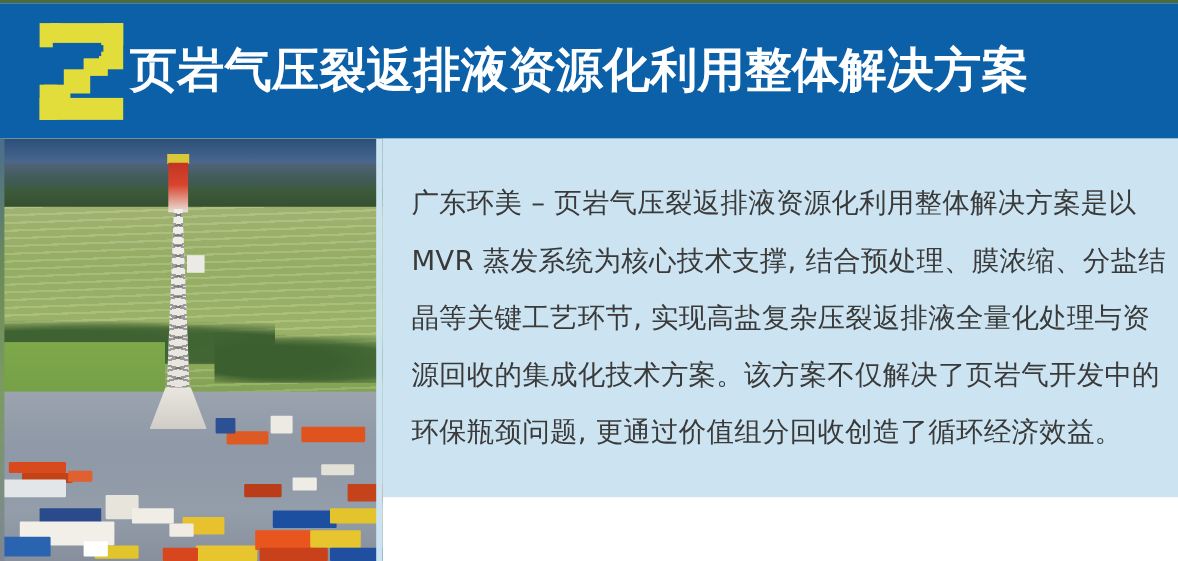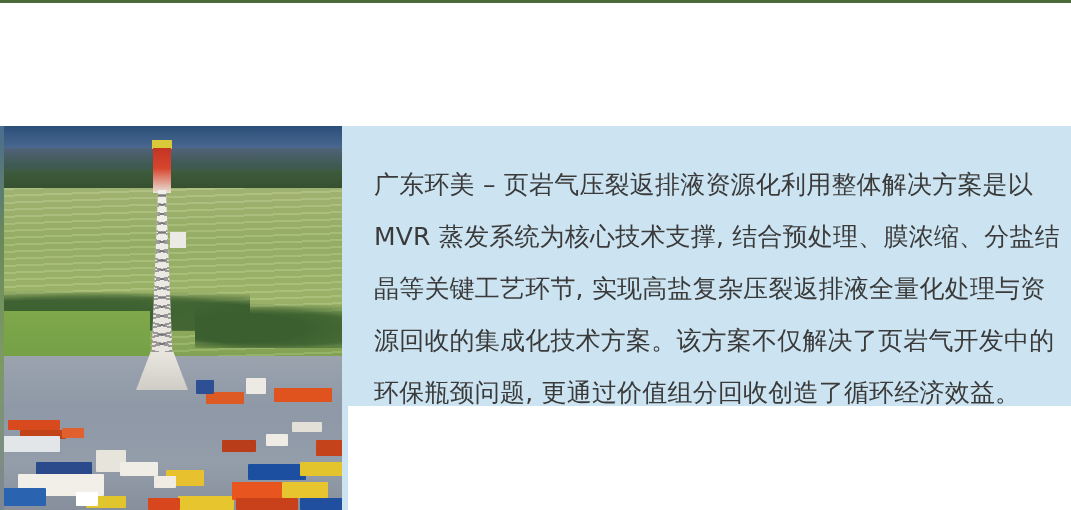--- a/index.html
+++ b/index.html
@@ -152,40 +152,57 @@
   }
   .photo .leftedge {
     position:absolute; left:0; top:0; width:4px; height:384px;
     background:linear-gradient(180deg,#4b6d8e 0%,#6b8a5a 30%,#7c9a63 60%,#7d8694 100%);
   }
 
   
   .textpanel {
     position:relative;
     flex:1 1 auto;
-    height:280px;
+    height:326px;
     background:#cce4f1;
     padding:33px 8px 0 26px;
   }
   .paragraph {
     color:#3a3a3a;
     font-size:25px;
     line-height:52px;
     font-family:"DejaVu Sans","Liberation Sans",sans-serif;
     letter-spacing:0.2px;
     white-space:pre-wrap;
   }
 </style>
 </head>
 <body>
 
 <div id="page">
 
   <div class="top-rule" style="background: rgb(76, 107, 60);"></div>
 
+  <div class="banner" style="background: rgb(11, 96, 168);">
+
+    <div class="banner-number">
+      <span class="seg s-top" style="background: rgb(226, 221, 59);"></span>
+      <span class="seg s-topleft" style="background: rgb(226, 221, 59);"></span>
+      <span class="seg s-right" style="background: rgb(226, 221, 59);"></span>
+      <span class="seg s-diag1" style="background: rgb(226, 221, 59);"></span>
+      <span class="seg s-diag2" style="background: rgb(226, 221, 59);"></span>
+      <span class="seg s-diag3" style="background: rgb(226, 221, 59);"></span>
+      <span class="seg s-left" style="background: rgb(226, 221, 59);"></span>
+      <span class="seg s-bottom" style="background: rgb(226, 221, 59);"></span>
+      <span class="seg s-notch" style="background: rgb(11, 96, 168);"></span>
+      <span class="seg s-hole" style="background: rgb(11, 96, 168);"></span>
+    </div>
+
+    <h1 class="banner-title">页岩气压裂返排液资源化利用整体解决方案</h1>
+  </div>
 
   <div class="body-row">
 
     <div class="photo">
       <div class="sky"></div>
       <div class="ridge"></div>
       <div class="treeline"></div>
       <div class="field"></div>
       <div class="hedge"></div>
       <div class="hedge2"></div>

